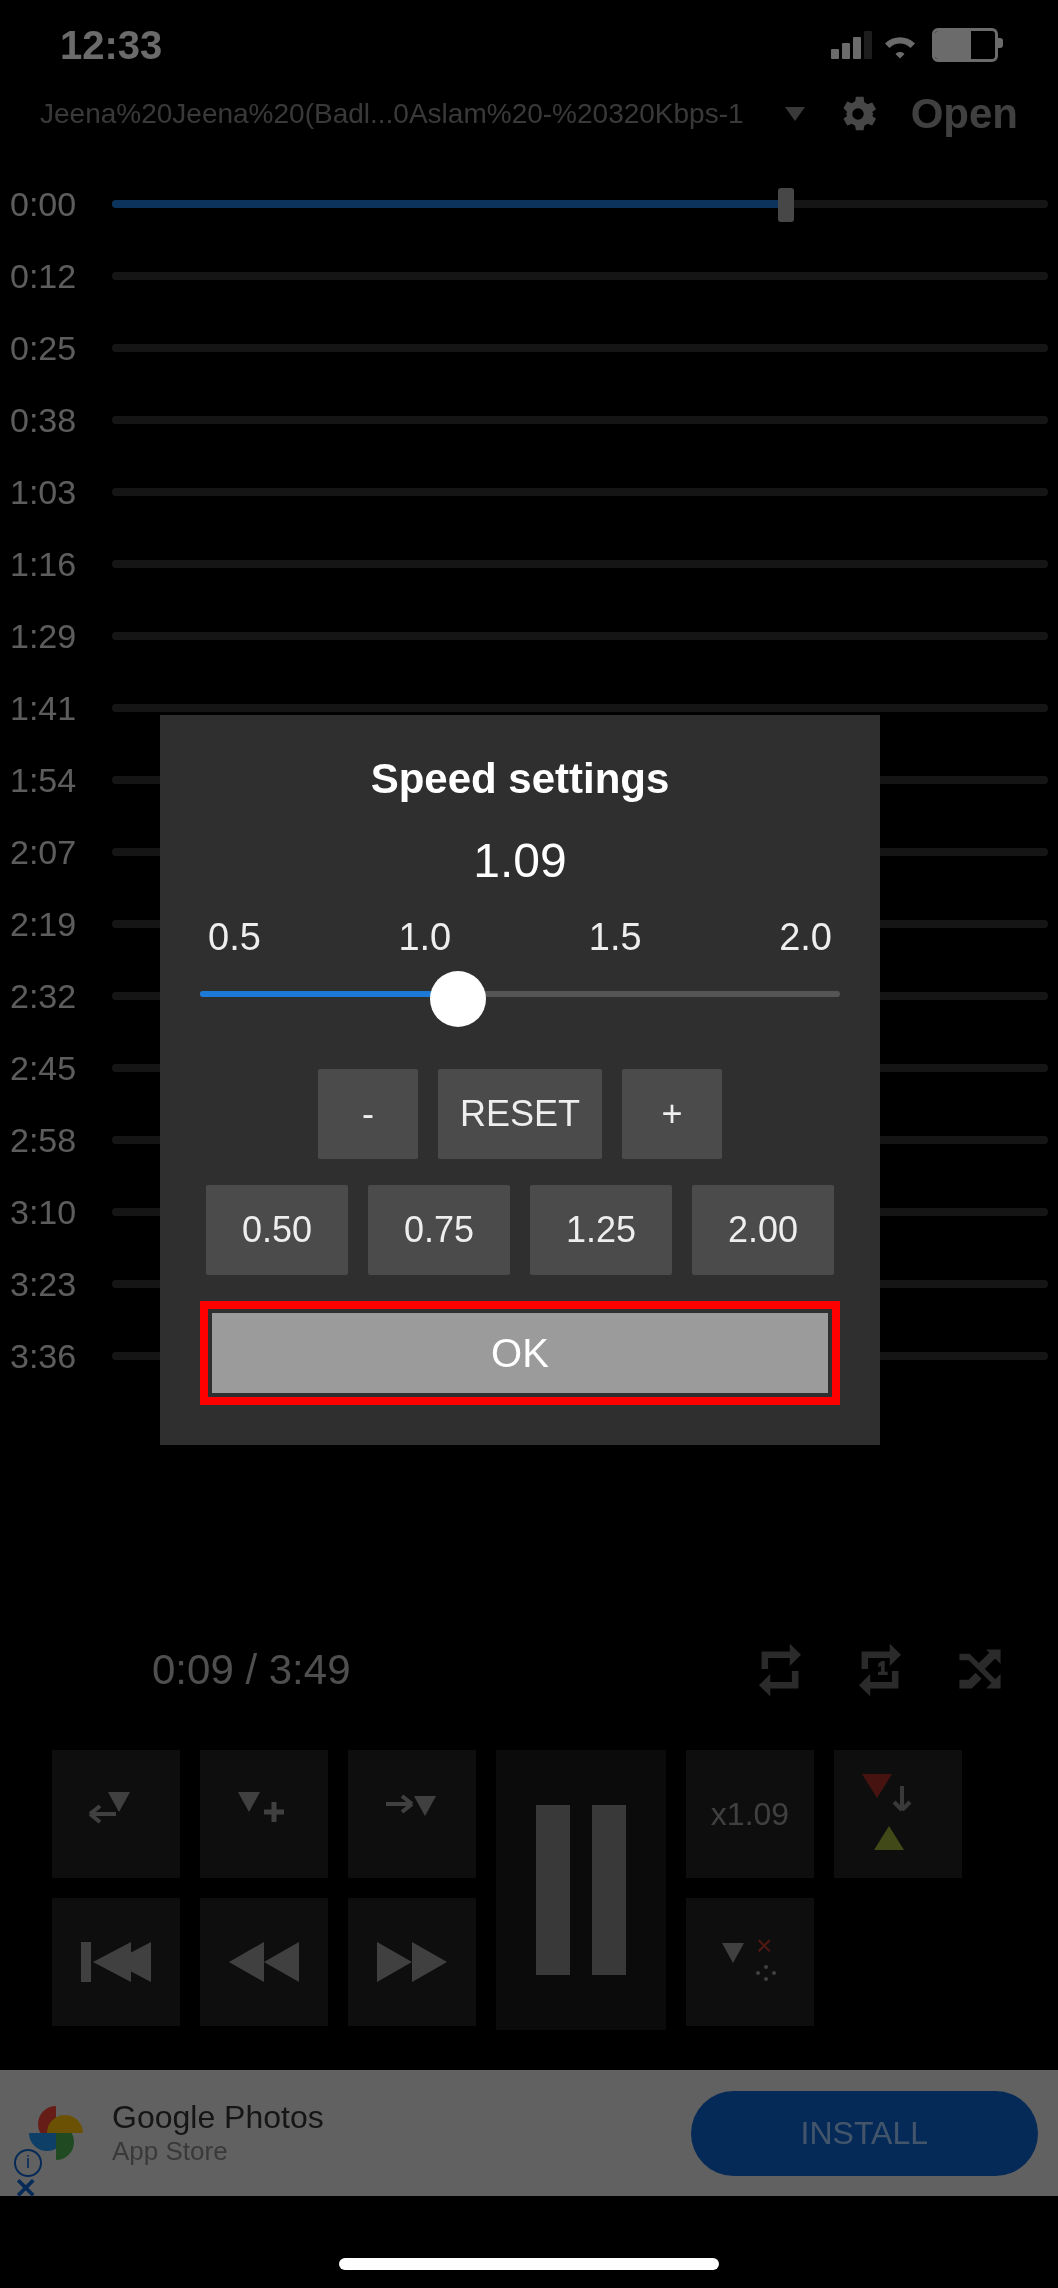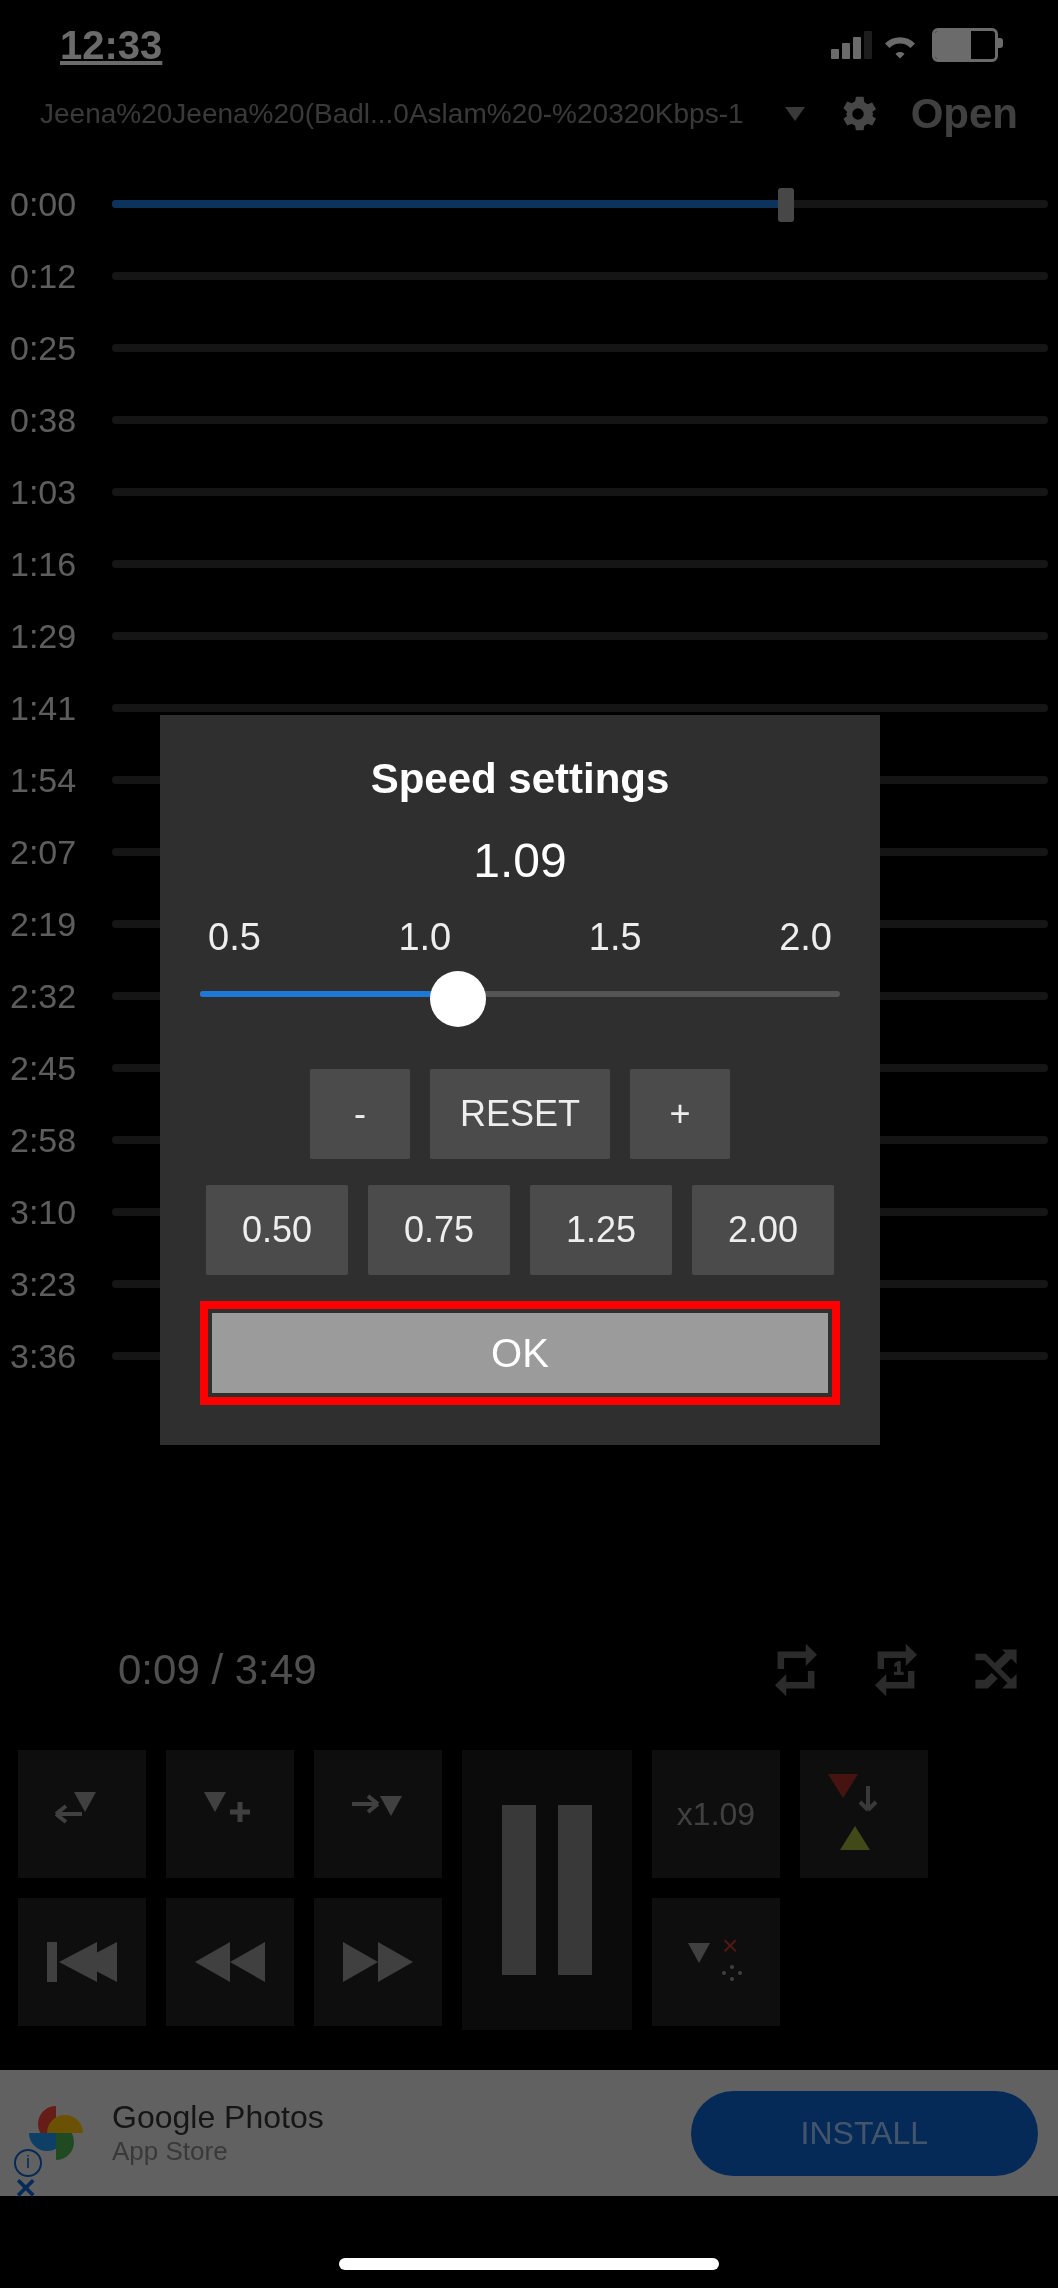--- a/index.html
+++ b/index.html
@@ -1,16 +1,16 @@
 <!DOCTYPE html>
 <html><head>
 <meta charset="utf-8">
 <style>
   html,body{margin:0;padding:0;background:#000;color:#fff;font-family:-apple-system,Helvetica,Arial,sans-serif;width:1058px;height:2288px;overflow:hidden;}
-  .statusbar{height:90px;display:flex;justify-content:space-between;align-items:center;padding:0 60px;text-decoration:underline;}
+  .statusbar{height:90px;display:flex;justify-content:space-between;align-items:center;padding:0 60px;}
   .time{font-size:40px;font-weight:600;}
   .icons{display:flex;align-items:center;gap:10px;}
   .sig{display:flex;align-items:flex-end;gap:3px;}
   .sig span{width:8px;background:#fff;border-radius:1px;}
   .sig span:nth-child(1){height:10px}.sig span:nth-child(2){height:16px}.sig span:nth-child(3){height:22px}.sig span:nth-child(4){height:28px;background:#444}
   .batt{width:60px;height:28px;border:3px solid #fff;border-radius:6px;position:relative;margin-left:4px;}
   .batt::after{content:"";position:absolute;right:-8px;top:7px;width:5px;height:10px;background:#fff;border-radius:0 3px 3px 0;}
   .batt-fill{height:100%;width:60%;background:#fff;border-radius:3px 0 0 3px;}
   .header{display:flex;align-items:center;padding:0 40px 30px 40px;gap:30px;}
   .fname{flex:1;color:#888;font-size:28px;white-space:nowrap;overflow:hidden;}
@@ -27,27 +27,27 @@
   .modal h2{margin:0 0 30px 0;font-size:42px;text-align:center;font-weight:600;}
   .speed-val{text-align:center;font-size:48px;margin-bottom:28px;}
   .slider-labels{display:flex;justify-content:space-between;font-size:38px;color:#eee;padding:0 8px;}
   .slider{position:relative;height:60px;margin:10px 0 40px 0;}
   .slider-track{position:absolute;top:22px;left:0;right:0;height:6px;background:#555;border-radius:3px;}
   .slider-prog{position:absolute;top:22px;left:0;width:39%;height:6px;background:#1d79d8;border-radius:3px;}
   .slider-thumb{position:absolute;top:2px;left:36%;width:56px;height:56px;border-radius:50%;background:#fff;}
   .btnrow{display:flex;justify-content:center;gap:20px;margin-bottom:26px;}
   .btn{background:#4b4b4b;color:#eee;font-size:36px;display:flex;align-items:center;justify-content:center;height:90px;border-radius:2px;}
   .btn.sm{width:100px}
-  .btn.md{width:180px}
+  .btn.md{width:164px}
   .btn.preset{width:142px;font-size:36px}
   .ok-wrap{border:8px solid #f00;padding:4px;margin-top:26px;}
   .ok{background:#9b9b9b;color:#fff;font-size:40px;height:80px;display:flex;align-items:center;justify-content:center;}
   
   .dim{filter:brightness(.42);}
-  .bottom{position:absolute;top:1620px;left:0;right:18px;padding:0 18px;}
+  .bottom{position:absolute;top:1620px;left:0;right:0;padding:0 52px;}
   .timeinfo{display:flex;align-items:center;justify-content:space-between;height:100px;}
   .elapsed{font-size:42px;color:#bbb;padding-left:100px;}
   .mode-icons{display:flex;gap:48px;color:#666;}
   .mode-icons svg{width:52px;height:52px;fill:#666;stroke:#666;}
   .ctrlrow{display:flex;gap:20px;margin-top:30px;}
   .ctrl{width:128px;height:128px;background:#222;display:flex;align-items:center;justify-content:center;position:relative;}
   .ctrl svg{fill:#999;}
   .pause{width:170px;height:280px;background:#1b1b1b;display:flex;align-items:center;justify-content:center;gap:22px;}
   .pause span{width:34px;height:170px;background:#888;}
   .speed-btn{width:128px;height:128px;background:#222;display:flex;align-items:center;justify-content:center;color:#999;font-size:32px;}

